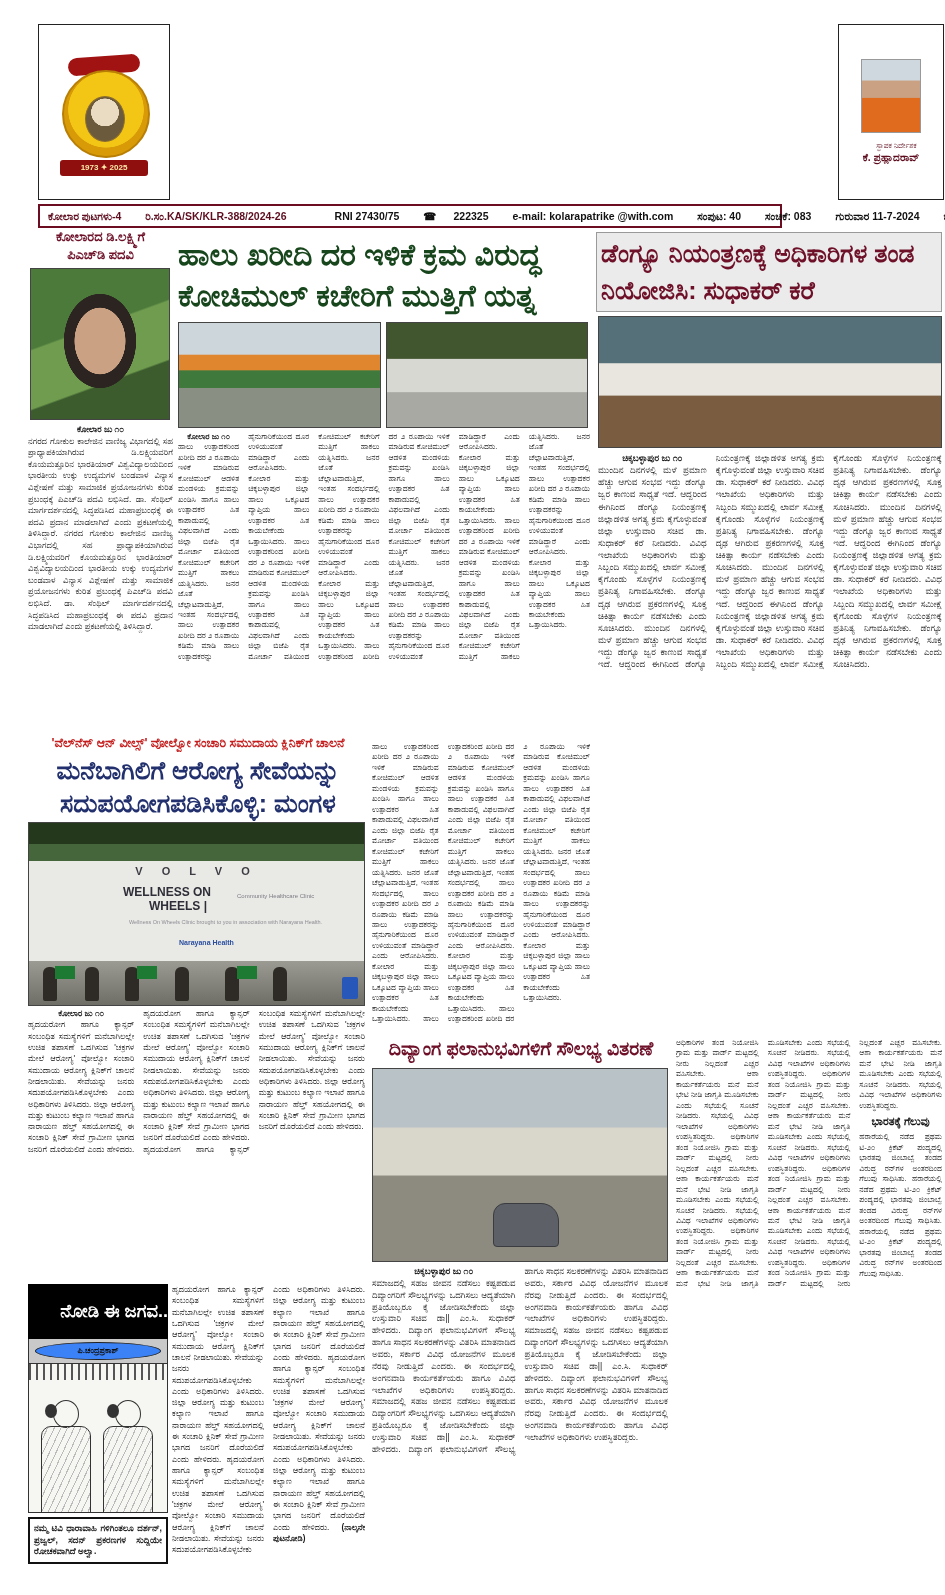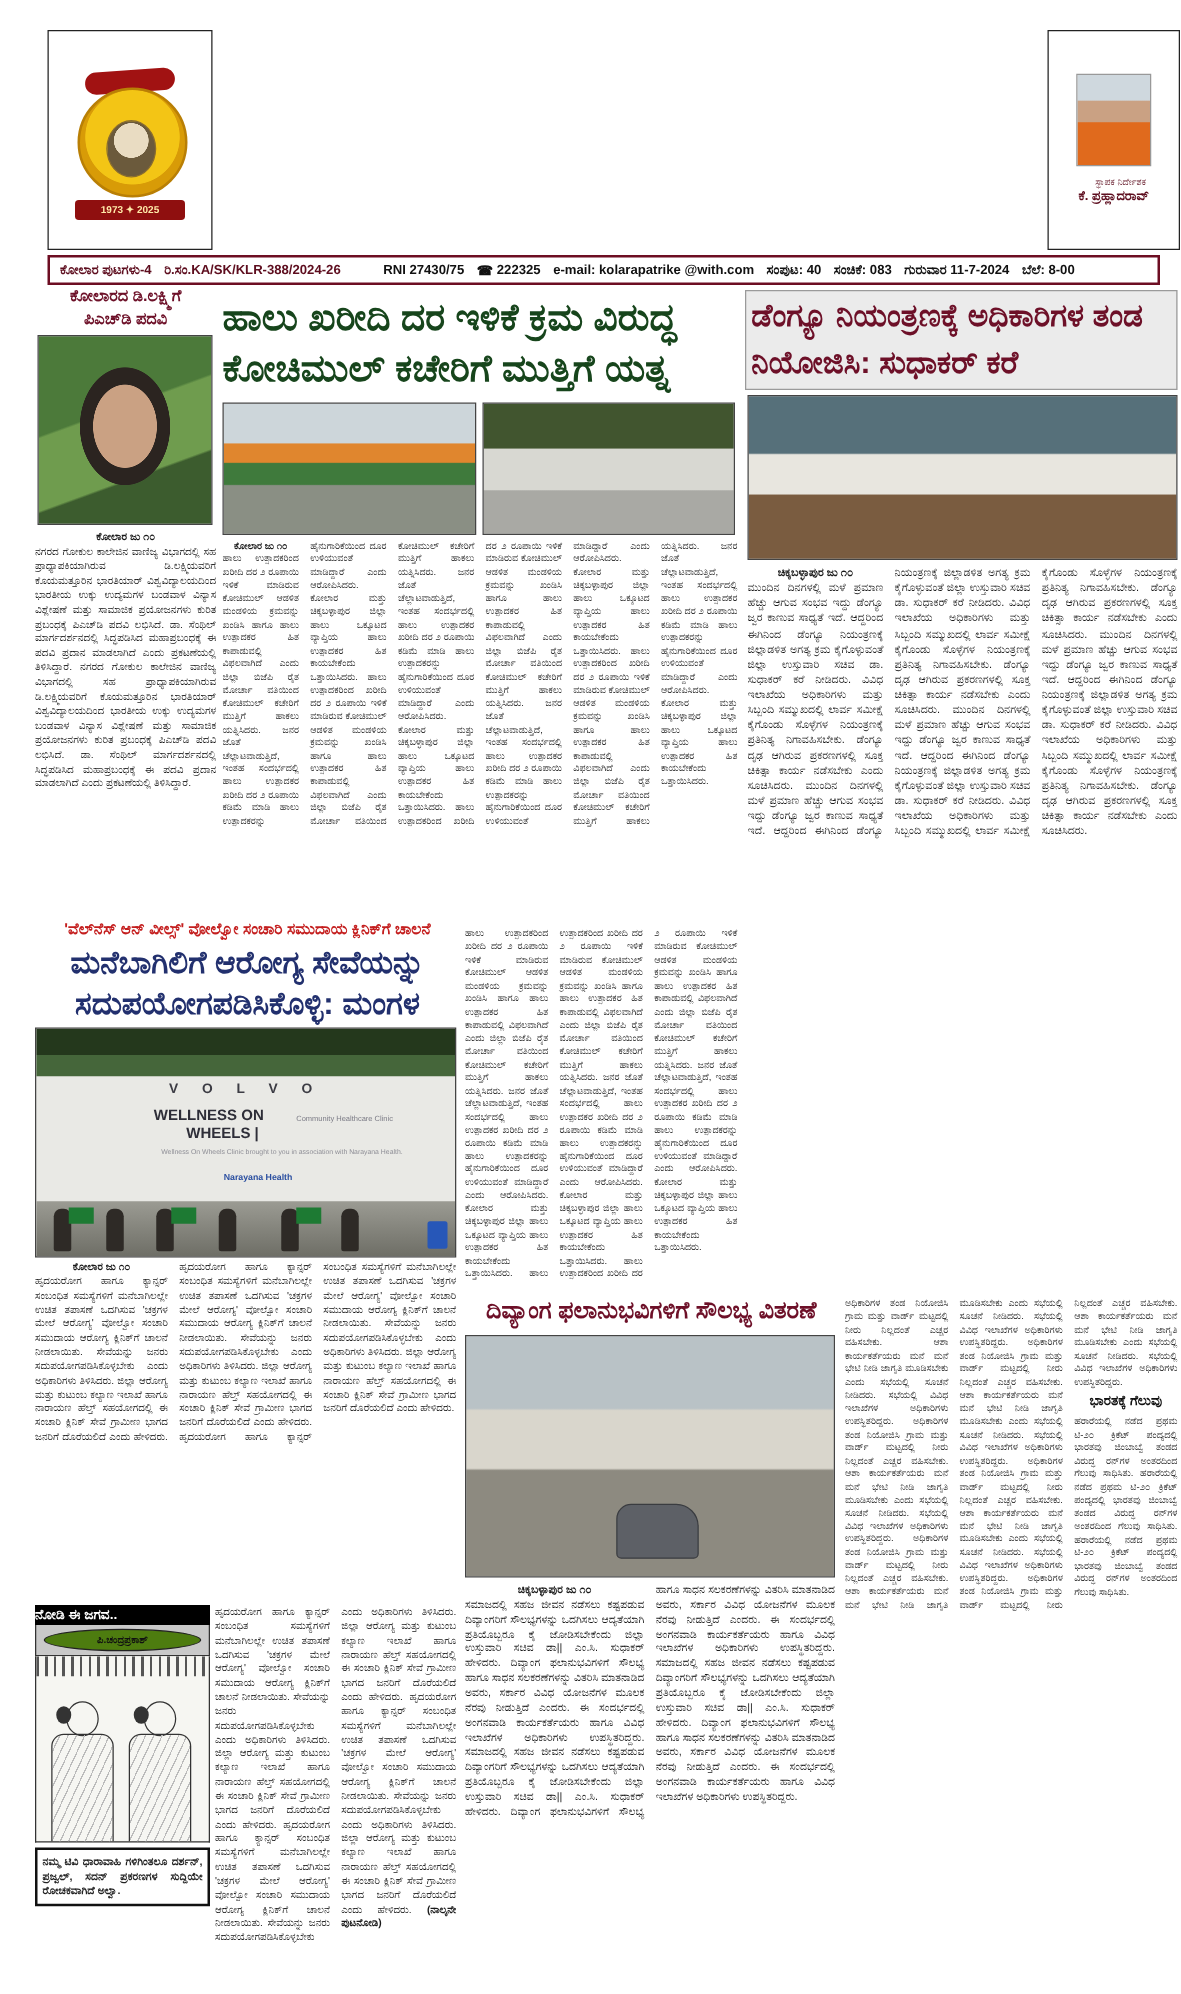--- a/index.html
+++ b/index.html
@@ -29,22 +29,22 @@
                border:2px solid #20290f;box-shadow:inset 0 0 8px #141c08;}
   .editor-line{position:absolute;bottom:12px;left:0;width:100%;text-align:center;
                font-size:17px;font-weight:bold;color:#1d2da1;}
   .founder-box{left:838px;top:24px;width:104px;height:174px;border:1.5px solid #222;background:#fff;
                display:flex;flex-direction:column;align-items:center;}
   .founder-photo{margin-top:34px;width:58px;height:72px;border:1px solid #999;
                  background:linear-gradient(180deg,#cfd8de 0 28%,#caa183 29% 52%,#e06a1d 53% 100%);}
   .founder-role{margin-top:8px;font-size:7.5px;font-weight:normal;color:#5d0d1e;padding-left:11px;}
   .founder-name{font-size:10.5px;font-weight:bold;color:#5d0d1e;}
   
-  .infobar{left:38px;top:204px;width:890px;height:24px;border:2px solid #6d0d22;background:#fff;
-           display:flex;align-items:center;gap:10px;padding:0 8px;box-sizing:border-box;white-space:nowrap;}
+  .infobar{left:38px;top:204px;width:744px;height:24px;border:2px solid #6d0d22;background:#fff;
+           display:flex;align-items:center;gap:24px;padding:0 8px;box-sizing:border-box;white-space:nowrap;}
   .ib-m{font-size:10.5px;font-weight:bold;color:#5d0d1e;}
   .ib-k{font-size:10.5px;font-weight:bold;color:#111;}
   
   .h-main{left:178px;top:234px;width:414px;height:84px;font-size:30px;line-height:41px;
           font-weight:800;color:#17451c;}
   .h-dengue{left:596px;top:232px;width:346px;height:80px;background:#ebebeb;border:1px solid #9a9a9a;
             color:#6d1028;font-size:25px;line-height:37px;font-weight:800;padding:2px 4px;box-sizing:border-box;}
   .strap{left:28px;top:736px;width:340px;text-align:center;font-size:12.5px;font-weight:800;color:#c41e1e;}
   .h-well{left:28px;top:754px;width:340px;text-align:center;font-size:25px;line-height:33px;
           font-weight:800;color:#22306e;}
@@ -82,23 +82,23 @@
               background:#5d6066;border:1px solid #3a3c40;}
   
   .body-txt{font-size:7.6px;line-height:1.38;text-align:justify;color:#191919;
             column-gap:9px;overflow:hidden;}
   .dateline{display:block;text-align:center;font-weight:bold;}
   .cap-left{left:28px;top:228px;width:145px;text-align:center;font-size:13px;line-height:18px;
             font-weight:800;color:#6d1028;}
   .note-right{text-align:center;font-weight:bold;}
   
   .cartoon{left:28px;top:1284px;width:140px;height:276px;}
-  .ct-title{background:#000;color:#fff;font-size:11px;font-weight:800;text-align:left;padding:2px 0;}
+  .ct-title{background:#000;color:#fff;font-size:18px;font-weight:800;text-align:right;padding:17px 0;}
   .ct-artist{background:#c9c9c9;border:1px solid #333;border-top:none;padding:3px 6px;}
-  .ct-oval{background:#4d7c0f;border:1px solid #222;border-radius:50%;text-align:center;
+  .ct-oval{background:#3b82f6;border:1px solid #222;border-radius:50%;text-align:center;
            font-size:8px;font-weight:bold;color:#111;padding:3px 0;}
   .ct-draw{position:relative;height:148px;border:1px solid #333;border-top:none;background:#f6f6f2;overflow:hidden;}
   .ct-hatch{position:absolute;left:0;top:0;width:100%;height:16px;
             background:repeating-linear-gradient(90deg,#555 0 2px,transparent 2px 7px);}
   .fig{position:absolute;bottom:0;width:52px;height:112px;}
   .fig .head{position:absolute;left:14px;top:0;width:24px;height:26px;border-radius:50%;
              border:1.5px solid #333;background:#f6f6f2;}
   .fig .bun{position:absolute;left:6px;top:4px;width:12px;height:14px;border-radius:50%;background:#333;}
   .fig .sari{position:absolute;left:2px;top:26px;width:48px;height:86px;border:1.5px solid #333;
              border-radius:10px 10px 0 0;

